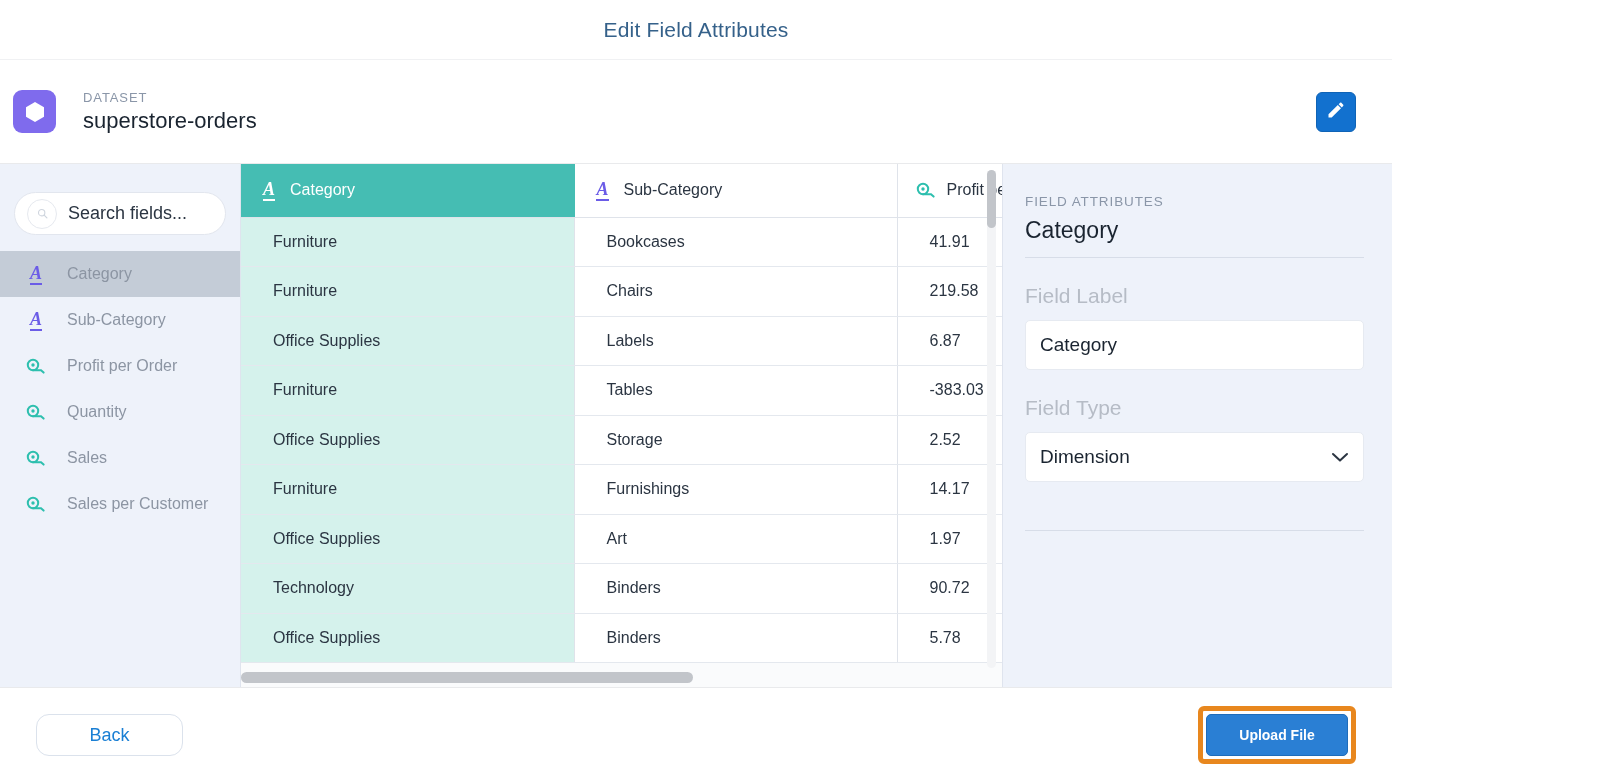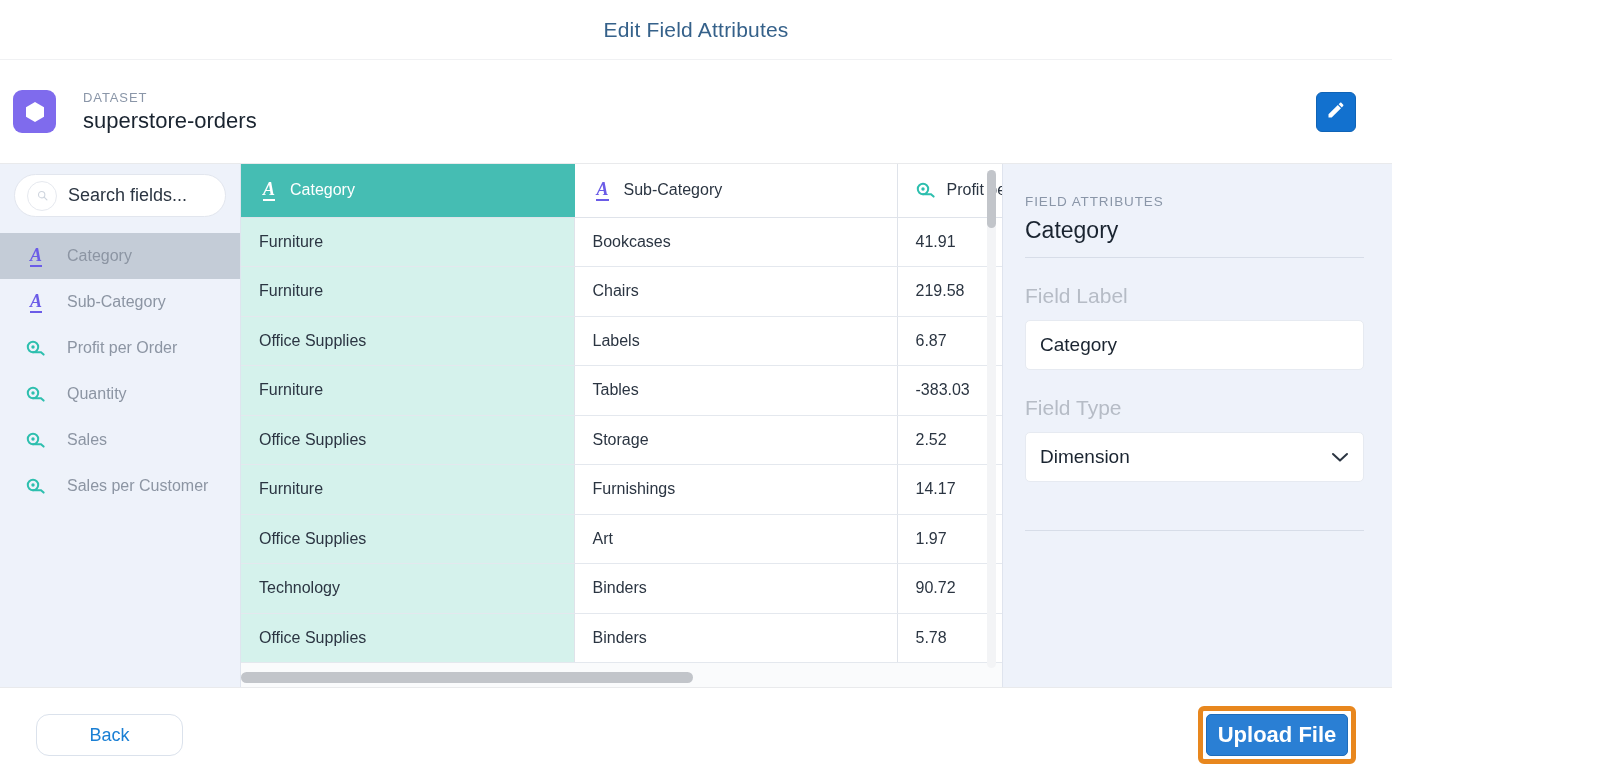--- a/index.html
+++ b/index.html
@@ -36,21 +36,21 @@
     background: #1271cf; border: 1px solid #0f63b6;
     display: flex; align-items: center; justify-content: center; cursor: pointer;
   }
 
   
   .body { position: relative; display: flex; height: 523px; background: #eef2fa; }
 
   
   .fieldlist {
     width: 241px; flex: 0 0 241px; background: #eef2fa;
-    border-right: 1px solid #dfe4ee; padding-top: 10px;
+    border-right: 1px solid #dfe4ee; padding-top: 28px;
   }
   .searchbox {
     margin: 0 14px 16px 14px; height: 43px; border-radius: 22px;
     background: #fff; border: 1px solid #e2e6ee;
     display: flex; align-items: center; padding: 0 12px; cursor: text;
   }
   .search-circle {
     width: 30px; height: 30px; border-radius: 50%;
     border: 1px solid #e6e9ef; flex: 0 0 auto;
     display: flex; align-items: center; justify-content: center;
@@ -80,21 +80,21 @@
   .table col.c2 { width: 304px; }
   .table th {
     height: 53px; text-align: left; font-weight: 400; font-size: 16px;
     color: #2b3542; padding: 0 0 0 18px; background: #fff;
     border-right: 1px solid #dfe3ea; border-bottom: 1px solid #dfe3ea;
     vertical-align: middle;
   }
   .table th.selected { background: #45bdb3; color: #fff; border-right-color:#45bdb3; }
   .th-inner { display: flex; align-items: center; gap: 11px; }
   .table td {
-    height: 49.5px; font-size: 16px; color: #2b3542; padding: 0 0 0 18px;
+    height: 49.5px; font-size: 16px; color: #2b3542; padding: 0 0 0 32px;
     background: #fff; border-right: 1px solid #dfe3ea; border-bottom: 1px solid #e4e8ee;
   }
   .table td.selected { background: #d5f2ec; }
 
   
   .vscroll {
     position: absolute; top: 6px; right: 6px; width: 9px; height: 498px;
     background: #f3f4f6; border-radius: 5px; cursor: pointer;
   }
   .vthumb { width: 9px; height: 58px; background: #c2c5ca; border-radius: 5px; }
@@ -134,21 +134,21 @@
   .btn-back {
     width: 147px; height: 42px; border: 1px solid #dbe2ec; border-radius: 13px;
     background: #fff; color: #1a7fd4; font-size: 18px; cursor: pointer;
     display: flex; align-items: center; justify-content: center;
   }
   .upload-wrap {
     border: 5px solid #e8871e; border-radius: 6px; padding: 3px; background: #fff;
   }
   .btn-upload {
     width: 142px; height: 42px; background: #2a7fd4; border: 1px solid #1f6cba;
-    border-radius: 5px; color: #fff; font-size: 22px; font-weight: 700;
+    border-radius: 5px; color: #fff; font-size: 14px; font-weight: 700;
     cursor: pointer; display: flex; align-items: center; justify-content: center;
   }
 </style>
 </head>
 <body>
 
 <div class="app">
 
   <div class="titlebar">
     <div class="title">Edit Field Attributes</div>

